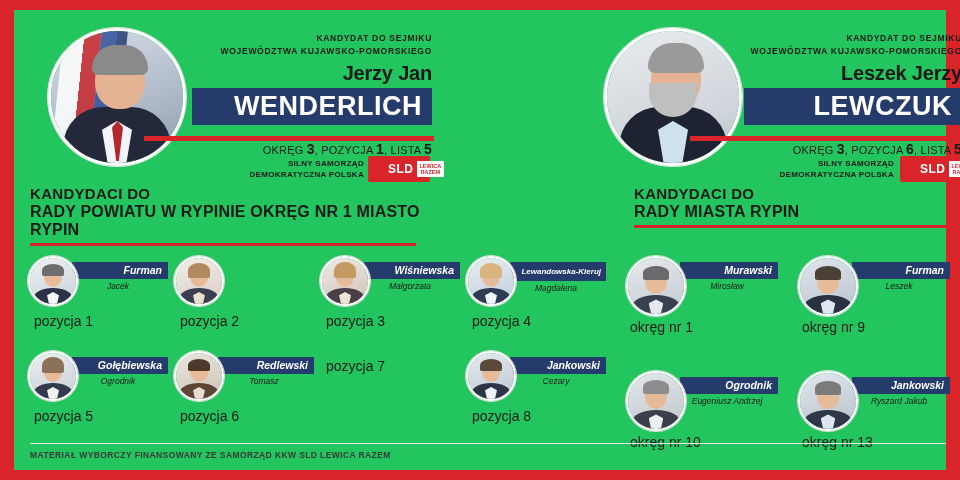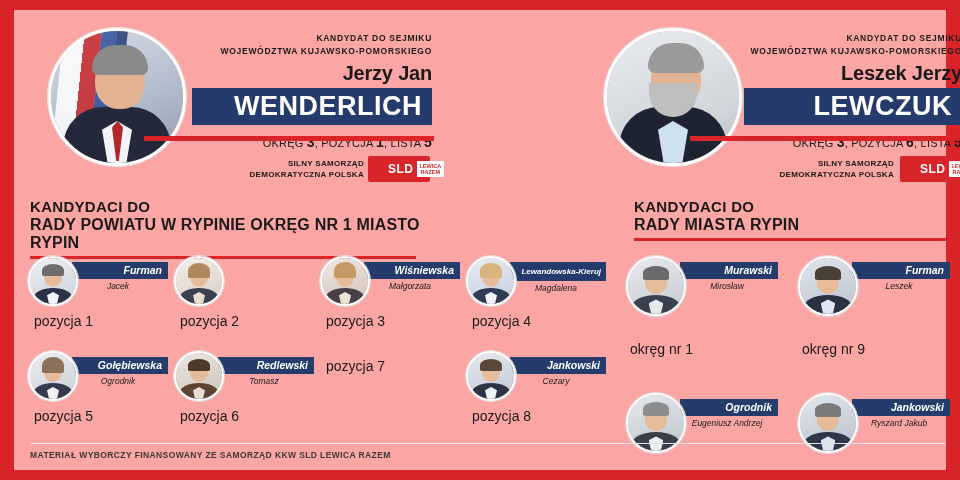--- a/index.html
+++ b/index.html
@@ -11,21 +11,21 @@
   #poster{
     position:relative;width:960px;height:480px;
     background:#ffffff;
     box-sizing:border-box;
     border-left:14px solid #d9252a;
     border-right:14px solid #d9252a;
     border-top:10px solid #d9252a;
     border-bottom:10px solid #d9252a;
   }
   .inner{
-    position:absolute;inset:0;background:#fca5a5;
+    position:absolute;inset:0;background:#22c55e;
   }
 
   
   .cand{
     position:absolute;top:8px;height:170px;
   }
   .cand-left{left:10px;width:410px;}
   .cand-right{left:580px;width:370px;}
 
   .photo{
@@ -61,21 +61,21 @@
     font-size:8.5px;letter-spacing:.7px;color:#1a1a1a;font-weight:bold;line-height:13px;
   }
   .first-name{
     font-size:20px;font-weight:bold;color:#1a1a1a;margin-top:4px;letter-spacing:-.2px;
   }
   .surname-bar{
     margin-top:3px;background:#243b6b;color:#fff;font-size:27px;font-weight:bold;
     padding:3px 10px 4px 14px;letter-spacing:.5px;line-height:30px;display:block;
   }
   .okreg-line{
-    margin-top:9px;font-size:11px;color:#1a1a1a;letter-spacing:.2px;
+    margin-top:16px;font-size:11px;color:#1a1a1a;letter-spacing:.2px;
   }
   .okreg-line b{font-size:14px;}
   .redline{
     position:absolute;height:5px;background:#d9252a;
   }
   .cand-left .redline{left:120px;top:118px;width:290px;}
   .cand-right .redline{left:96px;top:118px;width:272px;}
 
   .slogan{
     position:absolute;font-size:8px;color:#1a1a1a;font-weight:bold;line-height:11px;text-align:right;letter-spacing:.3px;
@@ -88,21 +88,21 @@
     display:flex;align-items:center;justify-content:flex-start;
   }
   .cand-left .sld-logo{left:344px;}
   .cand-right .sld-logo{left:306px;}
   .sld-logo .sld{color:#fff;font-weight:bold;font-size:12px;padding-left:20px;letter-spacing:.5px;}
   .sld-logo .lw{background:#fff;color:#d9252a;font-size:5.5px;font-weight:bold;line-height:6px;
                 margin-left:3px;padding:2px 3px;text-align:center;border-radius:1px;}
 
   
   .sect{
-    position:absolute;top:188px;
+    position:absolute;top:175px;
   }
   .sect-left{left:16px;width:400px;}
   .sect-right{left:620px;width:330px;}
   .sect .l1{font-size:15px;font-weight:bold;color:#1a1a1a;letter-spacing:.3px;}
   .sect .l2{font-size:16px;font-weight:bold;color:#1a1a1a;letter-spacing:.2px;margin-top:1px;}
   .sect .ul{height:3px;background:#d9252a;margin-top:4px;}
   .sect-left .ul{width:386px;}
   .sect-right .ul{width:316px;}
 
   
@@ -134,21 +134,21 @@
   .name-wrap{flex:1;margin-left:-6px;padding-top:6px;font-style:italic;}
   .name-bar{
     background:#243b6b;color:#fff;font-weight:bold;font-size:10.5px;text-align:right;
     padding:2px 6px 2px 12px;line-height:13px;white-space:nowrap;overflow:hidden;
   }
   .name-bar.small{font-size:8px;padding:3px 5px 3px 10px;}
   .given{font-size:8.5px;color:#1a1a1a;text-align:center;padding-right:4px;margin-top:2px;line-height:11px;}
   .pos{
     font-size:14px;color:#1a1a1a;margin-top:7px;padding-left:6px;
   }
-  .grid-right .pos{margin-top:25px;padding-left:4px;}
+  .grid-right .pos{margin-top:3px;padding-left:4px;}
 
   
   .footer{
     position:absolute;left:16px;bottom:10px;font-size:8.5px;color:#3a3a3a;letter-spacing:.4px;font-weight:bold;
   }
   .footer-rule{position:absolute;left:16px;bottom:26px;width:916px;height:1px;background:#e3e3e3;}
 </style>
 </head>
 <body>
 

